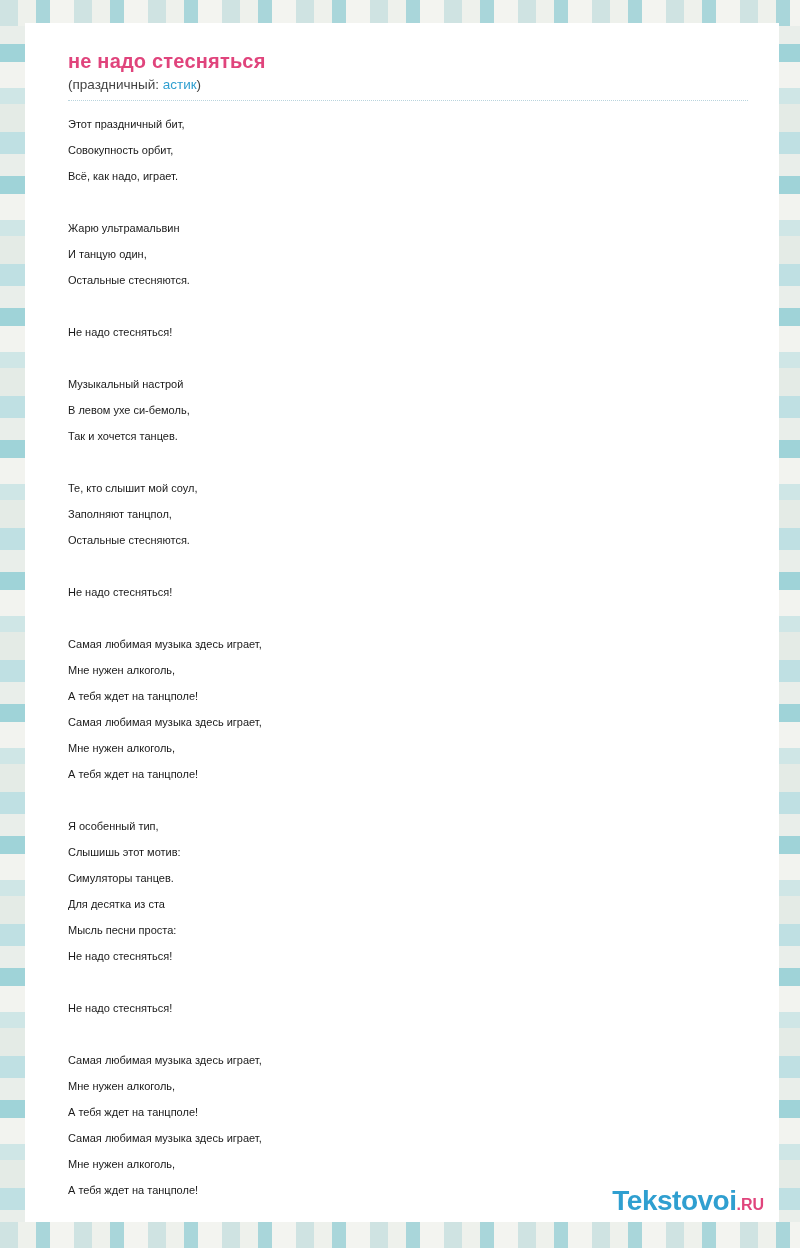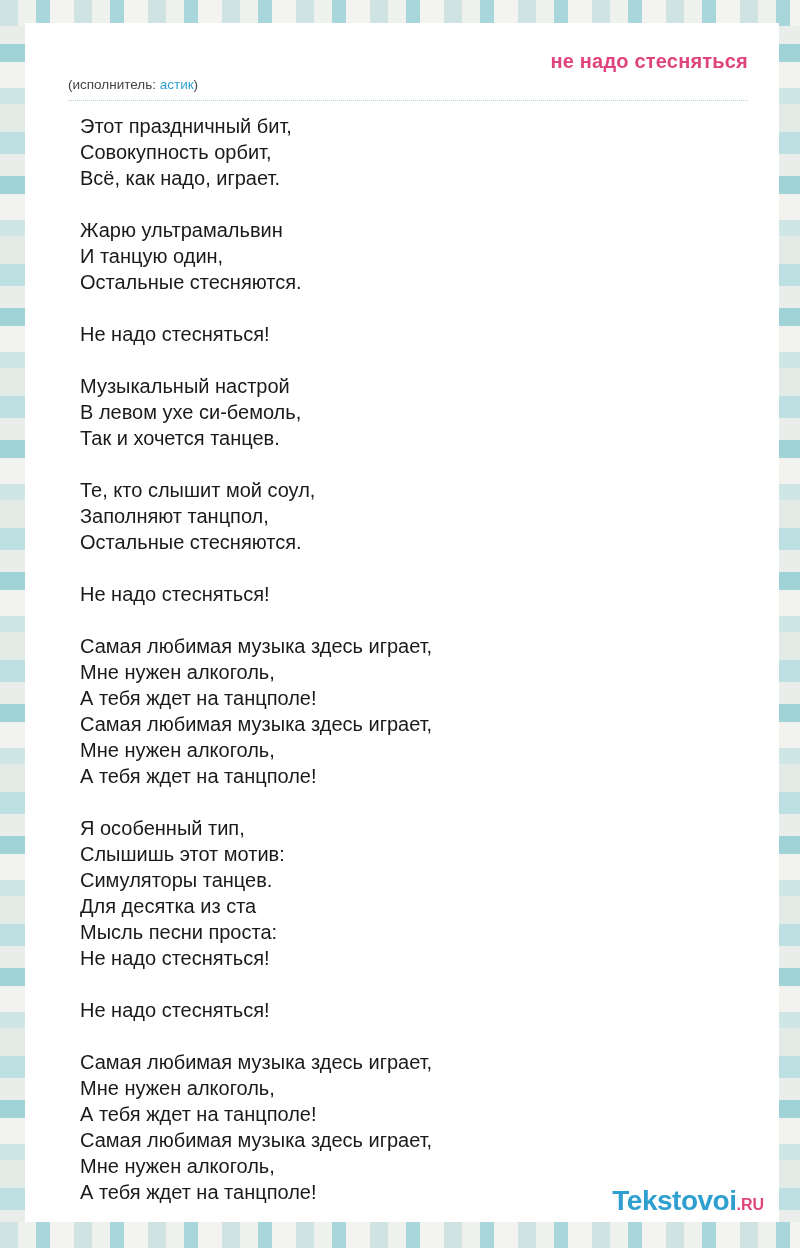--- a/index.html
+++ b/index.html
@@ -75,46 +75,45 @@
     box-shadow: 0 0 0 1px #ffffff;
     overflow: hidden;
   }
 
   .song-title {
     color: #e0447c;
     font-size: 20px;
     font-weight: bold;
     margin: 0 0 4px 0;
     letter-spacing: 0.2px;
-    text-align: right;
   }
 
   .artist-line {
     font-size: 13.5px;
     color: #444444;
     margin: 0 0 2px 0;
   }
   .artist-link {
     color: #2f9fd0;
     text-decoration: none;
     margin-top: 20px;
   }
 
   .divider {
     border: 0;
     border-top: 1px dotted #b9d4dd;
     margin: 8px 0 10px 0;
   }
 
   .lyrics {
-    font-size: 20px;
+    font-size: 11px;
     line-height: 26px;
     color: #1a1a1a;
     white-space: pre-wrap;
-    margin: 12px;
+    margin: 0;
     font-family: "Liberation Sans", sans-serif;
   }
 
   
   .logo {
     position: absolute;
     right: 36px;
     bottom: 18px;
     text-align: right;
     line-height: 1;
@@ -139,21 +138,21 @@
 </style>
 </head>
 <body>
 
 <div class="page">
   <div class="sheet">
 
     <h1 class="song-title">не надо стесняться</h1>
 
     <div class="artist-line">
-      <span>(исполнитель:</span>
+      <span>(праздничный:</span>
       <a class="artist-link" href="#">астик</a><span>)</span>
     </div>
 
     <hr class="divider">
 
     <div class="lyrics">Этот праздничный бит,
 Совокупность орбит,
 Всё, как надо, играет.
 
 Жарю ультрамальвин

